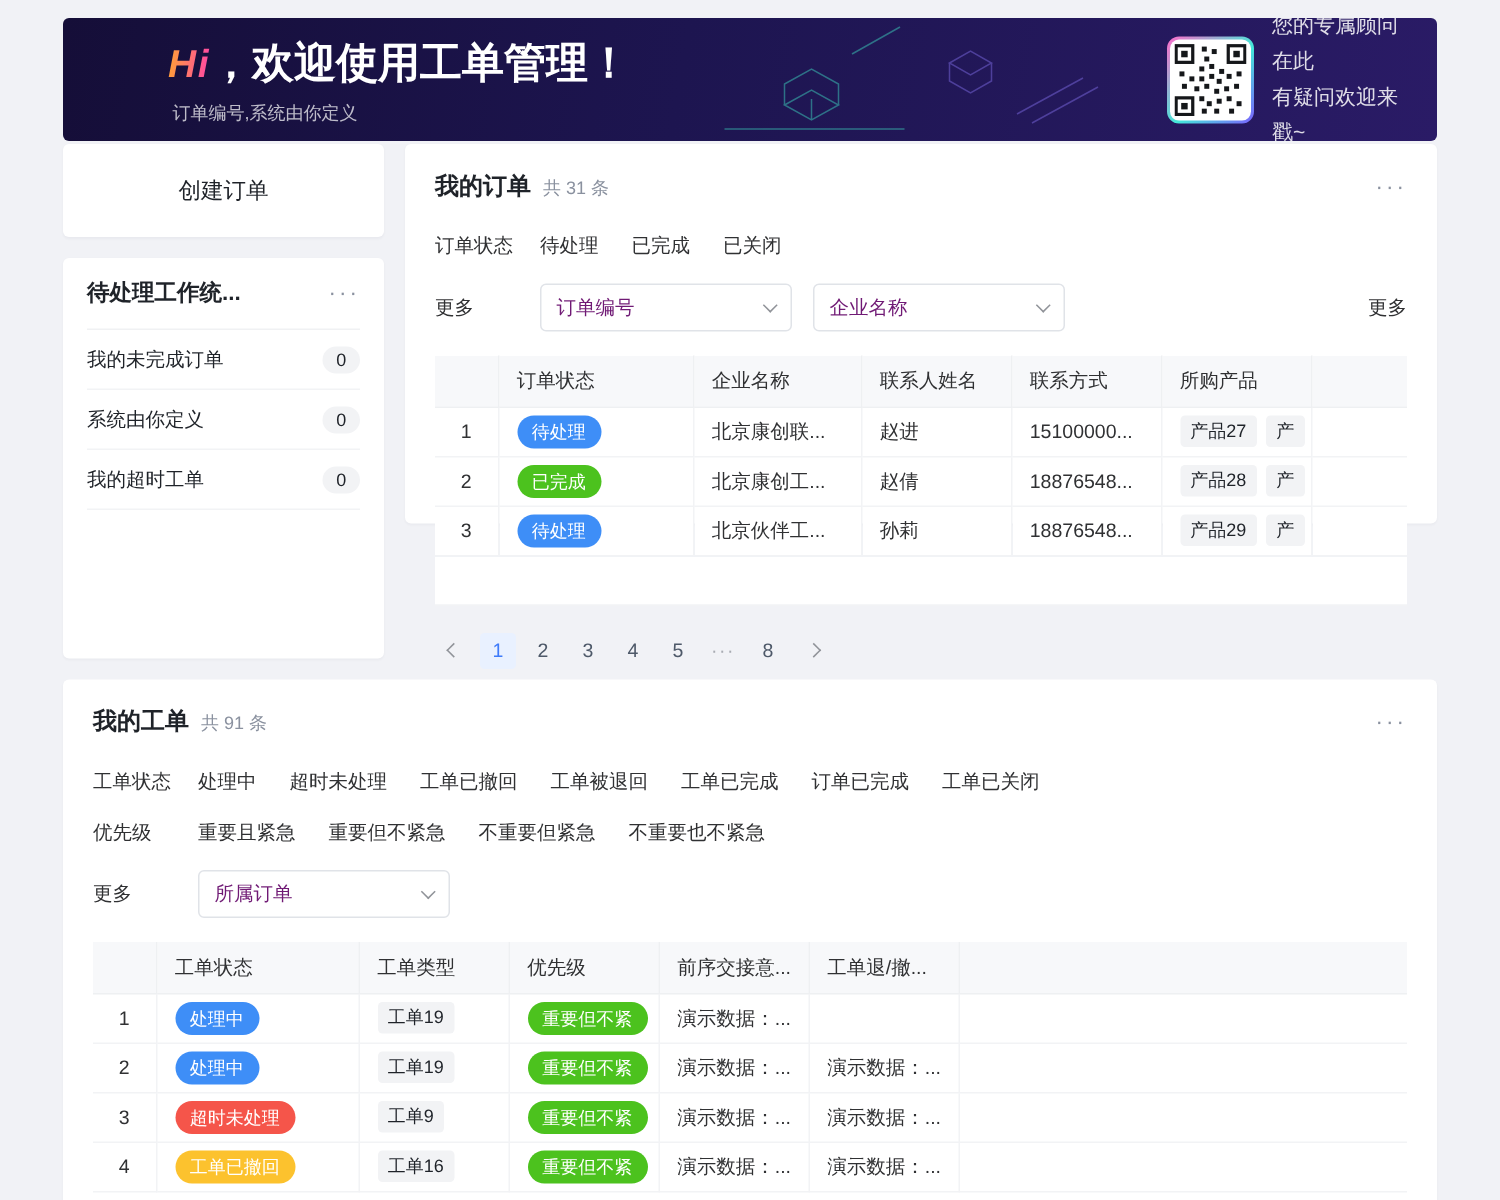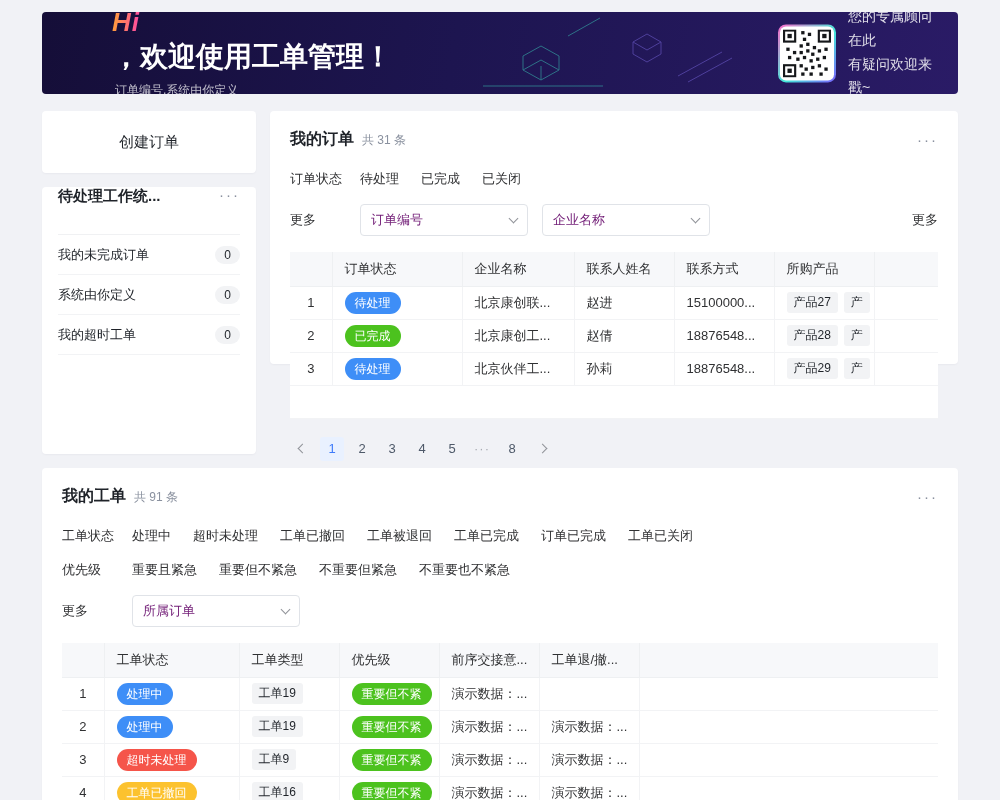--- a/index.html
+++ b/index.html
@@ -9,43 +9,43 @@
     font-family:"Liberation Sans","DejaVu Sans",sans-serif;
     color:#1f2329;
   }
   
   .banner {
     position:relative; margin:12px 42px 0; height:82px; border-radius:4px;
     background:linear-gradient(100deg,#150e38 0%,#1d1550 45%,#2a1b66 100%);
     overflow:hidden; display:flex; align-items:center;
   }
   .banner-left { padding-left:70px; position:relative; z-index:2; }
-  .banner-title { display:flex; align-items:baseline; white-space:nowrap;flex-direction:column; }
+  .banner-title { display:flex; align-items:baseline; white-space:nowrap; }
   .hi {
     font-size:26px; font-weight:800; font-style:italic; letter-spacing:1px;
     background:linear-gradient(95deg,#ff9a3d 10%,#ff4d9e 90%);
     -webkit-background-clip:text; background-clip:text; color:transparent;
   }
   .banner-rest { font-size:28px; font-weight:700; color:#ffffff; }
   .banner-sub { margin-top:6px; font-size:12px; color:rgba(255,255,255,.72); padding-left:3px; }
   .banner-deco { position:absolute; left:47%; top:0; z-index:1; }
   .banner-right { position:absolute; right:14px; top:50%; transform:translateY(-50%);
     display:flex; align-items:center; gap:12px; z-index:2; }
   .qr-wrap { background:linear-gradient(135deg,#ff6bcb,#43e8d8 55%,#7b61ff); padding:2px; border-radius:8px; }
   .qr-inner { background:#fff; border-radius:6px; padding:3px; display:flex; }
   .qr-note { font-size:14px; color:rgba(255,255,255,.85); line-height:1.7; width:96px; }
   
-  .content { display:flex; gap:14px; margin:17px 42px 0;border-radius:27px; }
+  .content { display:flex; gap:14px; margin:2px 42px 0;border-radius:27px; }
   .left-col { width:214px; flex:none; display:flex; flex-direction:column; gap:14px; }
   .card { background:#fff; border-radius:4px; box-shadow:0 1px 2px rgba(31,35,41,.04); }
   
   .create-card { height:62px; display:flex; align-items:center; justify-content:center; cursor:pointer; }
   .create-label { font-size:15px; color:#1f2329; }
   .stats-card { height:267px; padding:0 16px; }
-  .stats-head { display:flex; justify-content:space-between; height:48px;
+  .stats-head { display:flex; justify-content:space-between; align-items:center; height:48px;
     border-bottom:1px solid #f0f1f3; }
   .stats-title { font-size:15px; font-weight:700; }
   .dots { color:#8a919f; font-size:15px; letter-spacing:2px; cursor:pointer; line-height:1; }
   .stat-row { display:flex; justify-content:space-between; align-items:center; height:40px;
     border-bottom:1px solid #f2f3f5; font-size:13px; cursor:pointer; }
   .stat-count { background:#f2f3f5; border-radius:9px; min-width:25px; height:18px;
     line-height:18px; text-align:center; font-size:12px; color:#1f2329; padding:0 6px; }
   
   .orders-card { flex:1; min-width:0; padding:18px 20px; height:253px; }
   .tickets-card { margin:14px 42px 0; padding:18px 20px; height:360px; }

